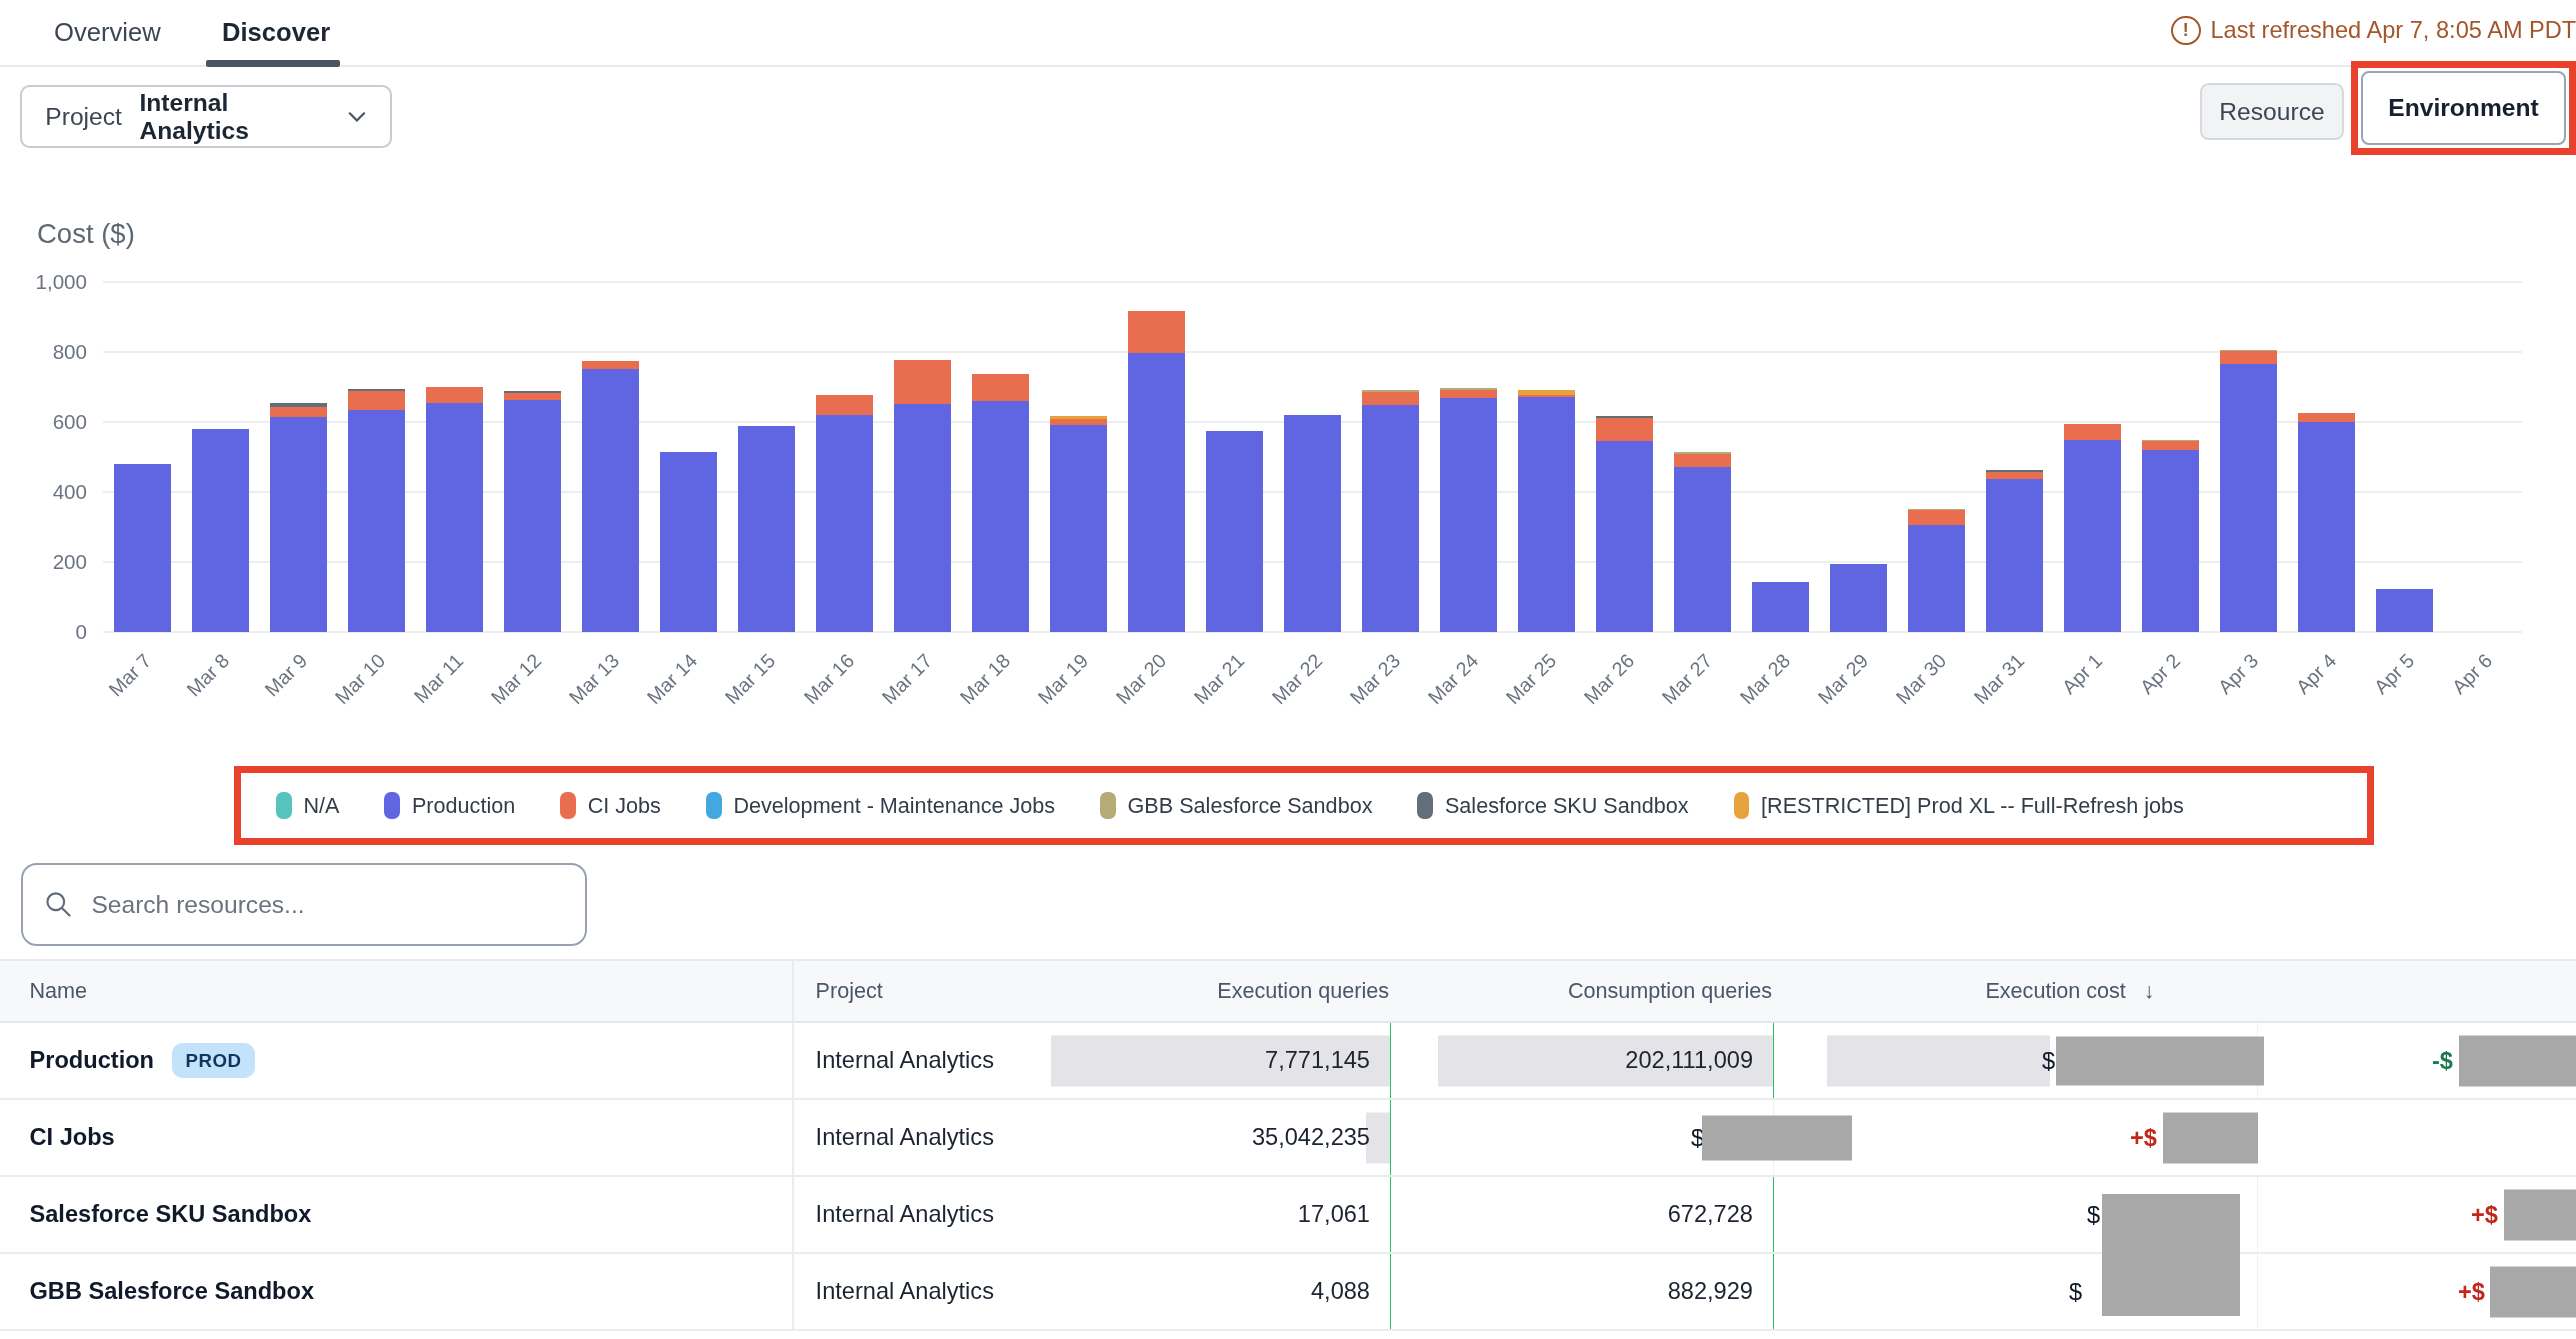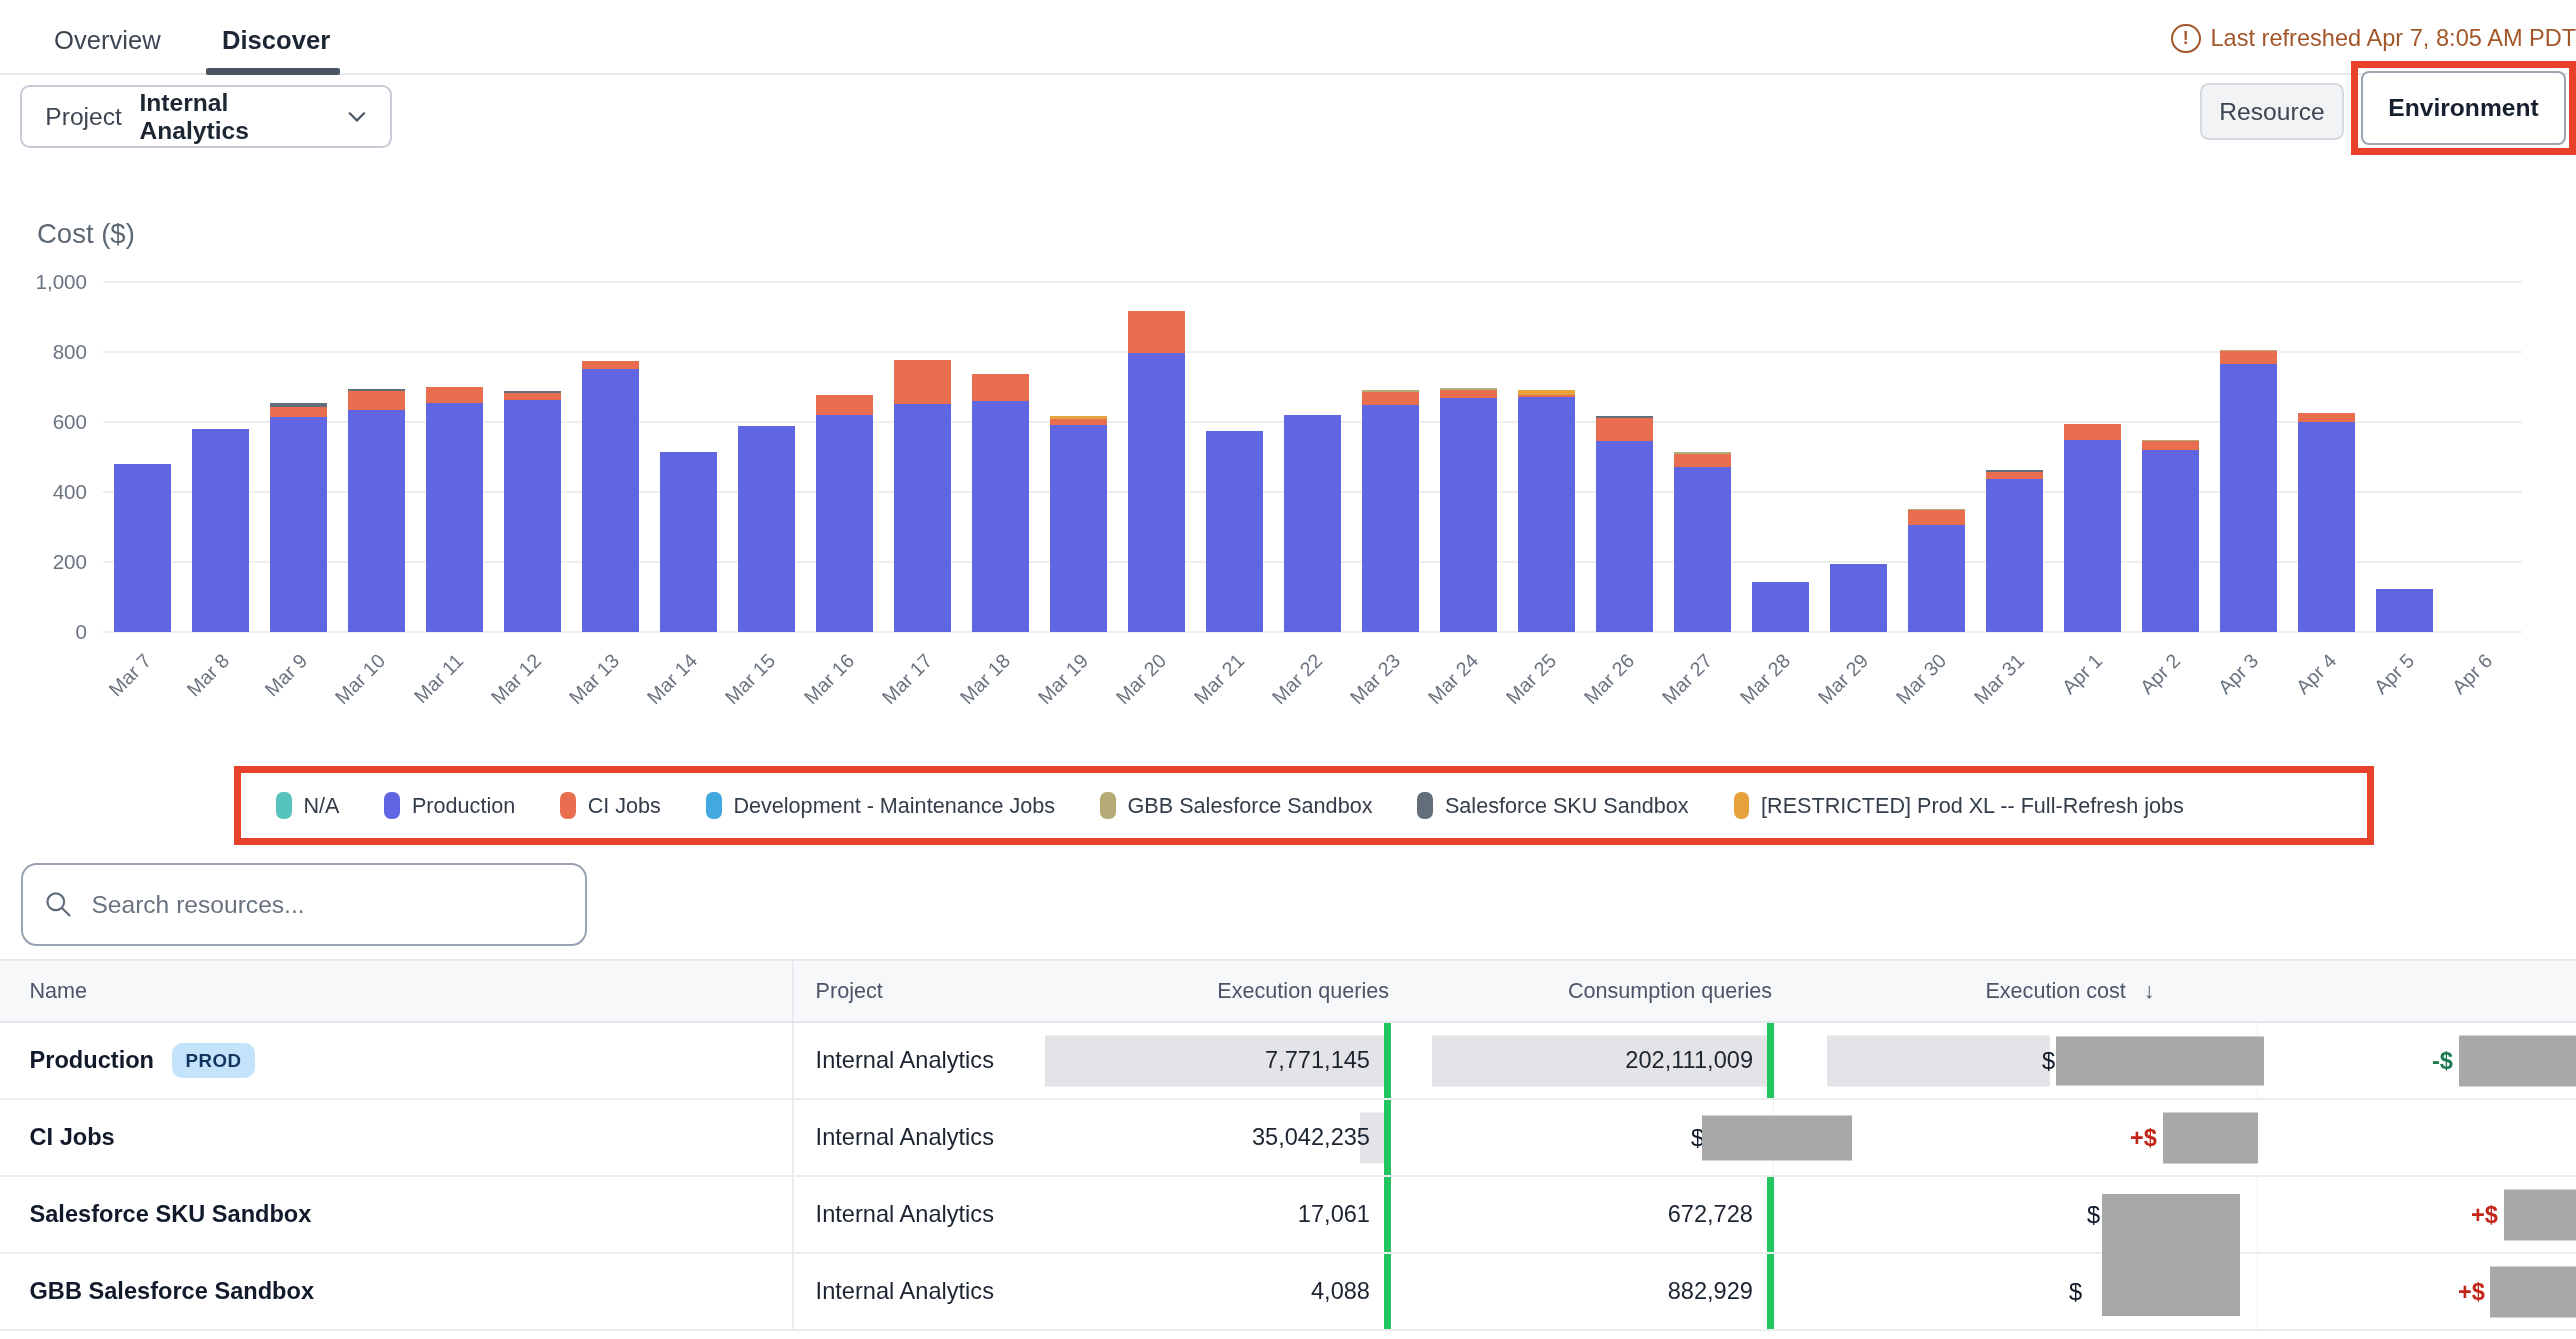--- a/index.html
+++ b/index.html
@@ -3,21 +3,21 @@
 <meta charset="utf-8">
 <style>
   html,body{margin:0;padding:0;}
   body{
     position:relative;width:2576px;height:1339px;overflow:hidden;background:#fff;
     font-family:"Liberation Sans", sans-serif;color:#1b2430;
     --annotation-red:#e8422c; --teal-ring:#3e8e8a; --refreshed-orange:#a4562b;
     --change-green:#1d7a50; --change-red:#c2271a; --redaction-gray:#a8a8a8; --heat-gray:#e4e4e8;
   }
   
-  #tabbar{position:absolute;left:0;top:12px;width:2576px;height:61px;border-bottom:2px solid #e7e9ec;background:#fff;}
+  #tabbar{position:absolute;left:0;top:4px;width:2576px;height:61px;border-bottom:2px solid #e7e9ec;background:#fff;}
   .tab{position:absolute;top:13.8px;font-size:25.6px;color:#3d4754;cursor:pointer;}
   #tab-overview{left:54px;}
   #tab-discover{left:222px;font-weight:700;color:#1d2633;}
   #tab-underline{position:absolute;left:206px;top:56px;width:134px;height:6.9px;background:#4a5462;border-radius:2px;}
   #refreshed{position:absolute;left:2171px;top:11.8px;width:405px;display:flex;align-items:center;gap:9.8px;
     color:var(--refreshed-orange);font-size:23.6px;white-space:nowrap;overflow:hidden;}
   #warn-icon{flex:0 0 auto;width:25.6px;height:25.6px;border:2px solid var(--refreshed-orange);border-radius:50%;
     display:flex;align-items:center;justify-content:center;font-size:17.7px;font-weight:700;line-height:1;}
   
   #project-btn{position:absolute;left:19.7px;top:85px;width:372px;height:63px;border:2px solid #c6ccd4;border-radius:9.8px;
@@ -62,21 +62,21 @@
   #thead .hright{justify-content:flex-end;padding-right:2px;}
   #thead .hcost{justify-content:center;padding-left:108px;gap:18px;}
   #thead .hchange{justify-content:flex-end;padding-right:29.5px;}
   #tbody{position:absolute;left:0;top:1023px;width:2576px;}
   .t-row{height:77px;border-bottom:2px solid #eaecef;box-sizing:border-box;}
   .t-row .cell{position:relative;display:flex;align-items:center;font-size:23.6px;}
   .c-name{padding-left:29.5px;border-right:2px solid #eaecef;font-weight:700;font-size:24.6px;color:#111a2b;}
   .badge{margin-left:17.7px;background:#c3e3fb;color:#12355f;font-size:18.7px;font-weight:700;
     padding:6.9px 13.8px;border-radius:10.8px;letter-spacing:0.5px;}
   .c-proj{padding-left:21.6px;color:#1b2430;}
-  .c-num{justify-content:flex-end;padding-right:14px;border-right:7px solid #22c55e;}
+  .c-num{justify-content:flex-end;padding-right:20px;border-right:1px solid #22c55e;}
   .heat{position:absolute;right:0;top:50%;transform:translateY(-50%);background:var(--heat-gray);z-index:0;}
   .c-num .val{position:relative;z-index:1;}
   .c-cost{border-right:1px solid #f0f1f4;}
   .dollar{position:absolute;top:50%;transform:translateY(-50%);font-size:23.6px;color:#111a2b;z-index:1;}
   .redact{position:absolute;background:var(--redaction-gray);z-index:2;}
   .c-change .sign{position:absolute;top:50%;transform:translateY(-50%);font-size:23.6px;font-weight:600;}
   .sign.green{color:var(--change-green);}
   .sign.red{color:var(--change-red);}
 </style>
 </head>

